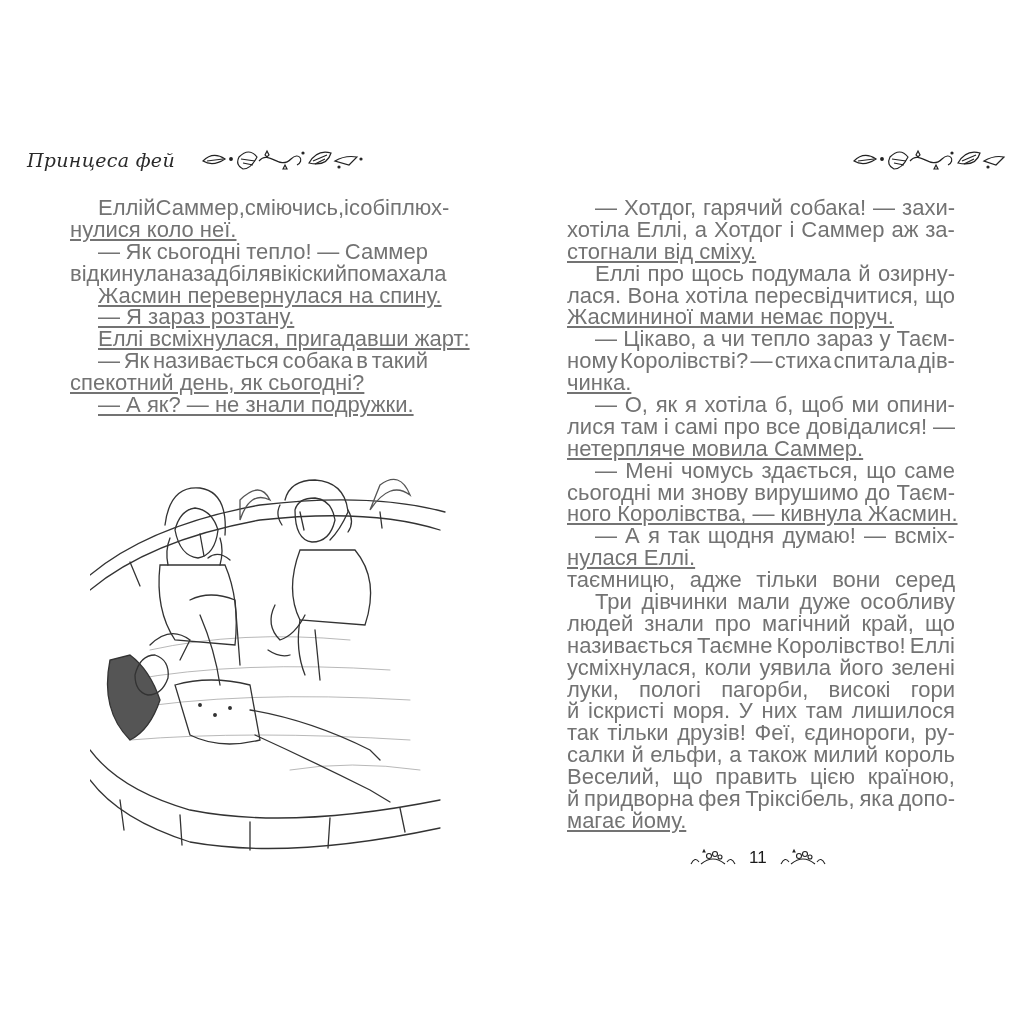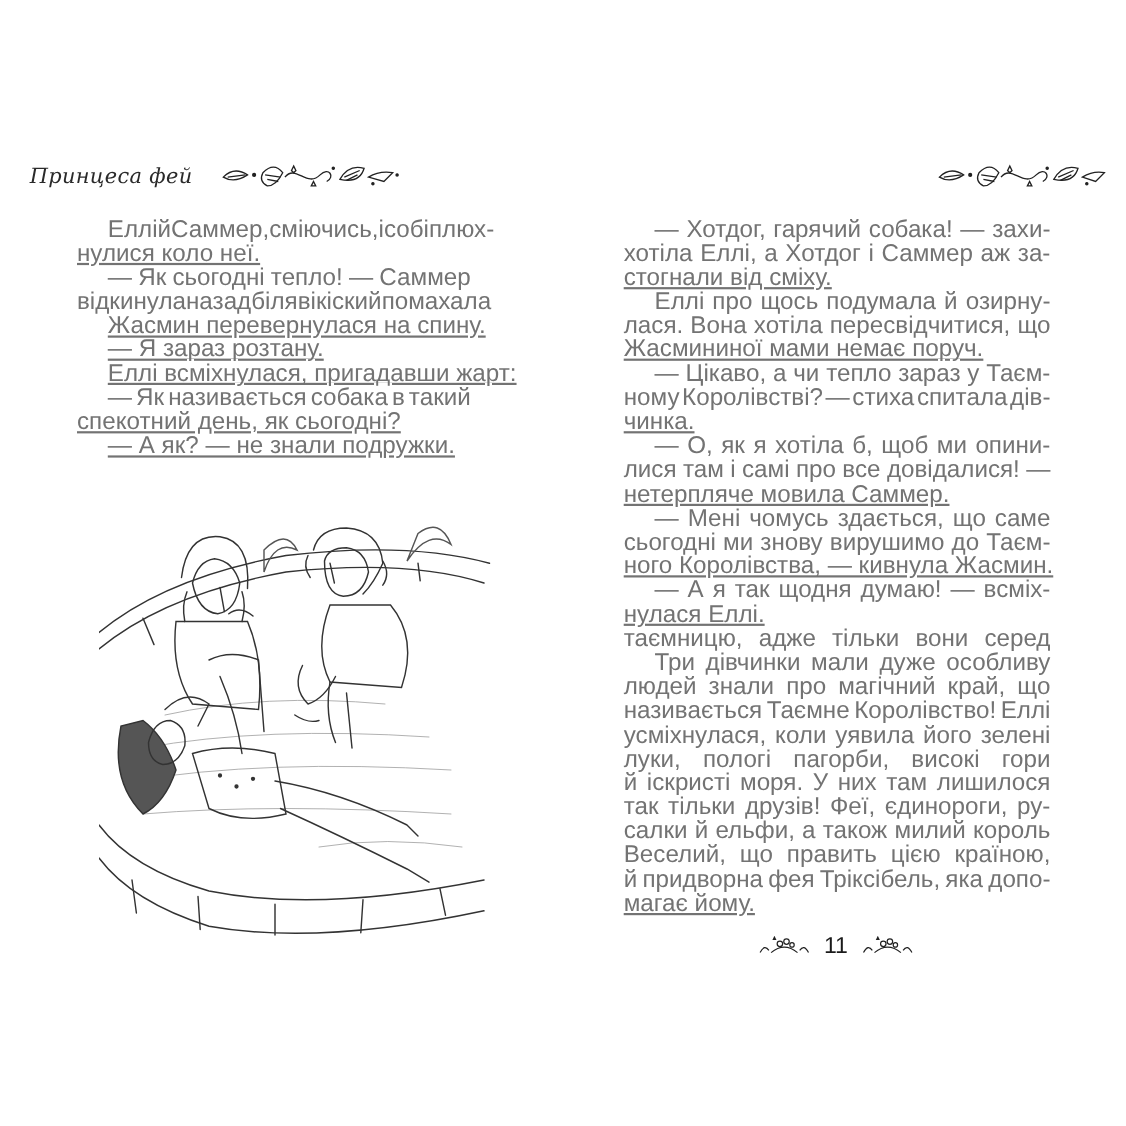--- a/index.html
+++ b/index.html
@@ -19,21 +19,21 @@
   .left-text { left:70px; top:197px; width:358px; }
   .right-text { left:55px; top:197px; width:388px; }
   .line { white-space:nowrap; display:flex; justify-content:space-between; height:21.9px; }
   .line.last { justify-content:flex-start; }
   .line.last span { margin-right:7px;text-decoration:underline; }
   .line.indent { padding-left:28px; }
 
   .illustration { position:absolute; left:90px; top:450px; width:360px; height:430px; }
 
   .folio { position:absolute; top:848px; left:175px; display:flex; align-items:center; gap:10px; }
-  .folio .num { font-family:"Liberation Sans", sans-serif; font-size:21px; color:#1a1a1a; }
+  .folio .num { font-family:"Liberation Sans", sans-serif; font-size:17px; color:#1a1a1a; }
 </style>
 </head>
 <body>
 
 <div class="page page-left">
   <div class="running-head rh-left">
     <span class="title">Принцеса фей</span>
     <span class="ornament">
       <svg width="165" height="26" viewBox="0 0 165 26" fill="none" stroke="#222" stroke-width="1.2">
         <path d="M4 14 Q14 4 26 12 Q14 20 4 14 Z"></path>

